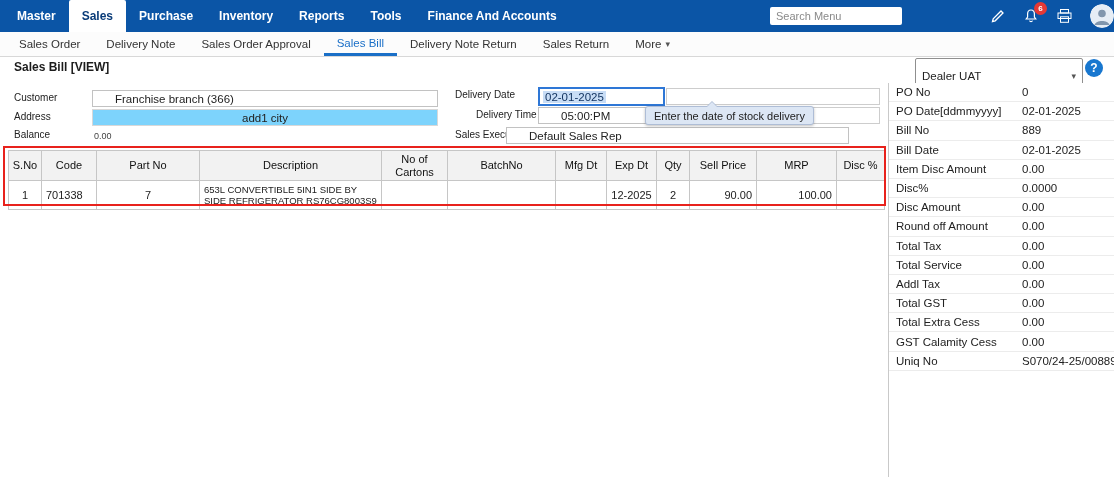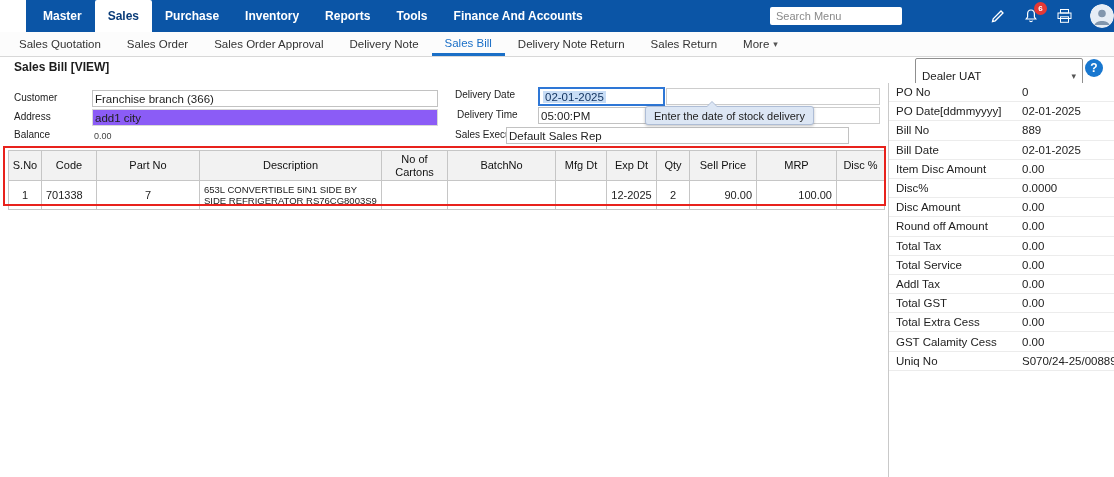--- a/index.html
+++ b/index.html
@@ -1,20 +1,20 @@
 <!DOCTYPE html>
 <html><head>
 <meta charset="utf-8">
 <style>
   * { margin:0; padding:0; box-sizing:border-box; }
   body { font-family:"Liberation Sans", sans-serif; background:#fff; }
   .screen { position:relative; width:1114px; height:477px; background:#fff; overflow:hidden; }
 
   
-  .topnav { position:absolute; top:0; left:0; right:0; height:32px; background:#0b55a6; display:flex; align-items:center; color:#fff;margin-left:26px; }
+  .topnav { position:absolute; top:0; left:0; right:0; height:32px; background:#0b55a6; display:flex; align-items:center; color:#fff; }
   .nav-items { display:flex; height:100%; align-items:stretch; padding-left:4px; }
   .nav-item { display:flex; align-items:center; padding:0 13px; font-size:12px; font-weight:bold; cursor:pointer; white-space:nowrap; }
   .nav-item.active { background:#ffffff; color:#0a3c79; border-radius:2px 2px 0 0; }
   .top-right { margin-left:auto; display:flex; align-items:center; padding-right:0; }
   .search-input { width:132px; height:18px; border:none; border-radius:2px; font-size:11px; padding:0 6px; font-family:inherit; color:#222; background:#fff; }
   .search-input::placeholder { color:#8a8a8a; }
   .top-icons { display:flex; align-items:center; gap:17px; margin-left:88px; }
   .ticon { display:inline-flex; position:relative; cursor:pointer; }
   .badge { position:absolute; top:-6px; right:-8px; background:#e53935; color:#fff; border-radius:50%; min-width:13px; height:13px; font-size:8px; line-height:13px; text-align:center; font-weight:bold; }
   .avatar { width:24px; height:24px; border-radius:50%; overflow:hidden; display:inline-flex; cursor:pointer; }
@@ -25,22 +25,22 @@
   .subnav-item.active { color:#1a6fc7; border-bottom:3px solid #1a6fc7; }
   .caret { font-size:9px; color:#555; margin-left:4px; }
 
   
   .page-title { position:absolute; left:14px; top:60px; font-size:12px; font-weight:bold; color:#1c1c1c; }
   .dealer-select { position:absolute; left:915px; top:58px; width:168px; height:35px; border:1px solid #8f8f8f; border-radius:2px; background:#fff; display:flex; align-items:center; justify-content:space-between; padding:0 6px; font-size:11.5px; color:#222; cursor:pointer; }
   .help-icon { position:absolute; left:1085px; top:59px; width:18px; height:18px; border-radius:50%; background:#1877cf; color:#fff; font-size:12px; font-weight:bold; display:flex; align-items:center; justify-content:center; cursor:pointer; }
 
   
   .lbl { position:absolute; font-size:10px; color:#222; white-space:nowrap; }
-  .inp { position:absolute; border:1px solid #c2c2c2; background:#fff; height:17px; font-size:11.5px; padding:0 2px; color:#222; font-family:inherit; }
-  .inp.disabled { background:#8b5cf6; border-color:#d8d8d8; }
+  .inp { position:absolute; border:1px solid #c2c2c2; background:#fff; height:17px; font-size:11.5px; padding:0 22px; color:#222; font-family:inherit; }
+  .inp.disabled { background:#7dd3fc; border-color:#d8d8d8;text-align:center; }
   .balance-val { position:absolute; left:94px; top:131px; font-size:9px; color:#444; }
   .date-field { position:absolute; left:538px; top:87px; width:127px; height:19px; border:2px solid #2e77d6; background:#fff; display:flex; align-items:center; padding:0 3px; font-size:11.5px; color:#10315e; }
   .date-field .sel { background:#c8ddf6; padding:0 2px; }
   .extra-box { position:absolute; border:1px solid #cdcdcd; background:#fff; }
 
   .tooltip { position:absolute; left:645px; top:106px; height:19px; background:#dce6f4; border:1px solid #aebdd6; border-radius:3px; box-shadow:0 1px 3px rgba(0,0,0,.25); font-size:11px; color:#222; display:flex; align-items:center; padding:0 8px; z-index:10; white-space:nowrap; }
   .tooltip::before { content:""; position:absolute; top:-6px; left:60px; border-left:6px solid transparent; border-right:6px solid transparent; border-bottom:6px solid #aebdd6; }
   .tooltip::after { content:""; position:absolute; top:-5px; left:61px; border-left:5px solid transparent; border-right:5px solid transparent; border-bottom:5px solid #dce6f4; }
 
   
@@ -100,24 +100,23 @@
               <circle cx="12" cy="12" r="12" fill="#e6edf5"></circle>
               <circle cx="12" cy="9.5" r="3.8" fill="#8196ad"></circle>
               <path d="M4.5 21 C6 15.8 18 15.8 19.5 21 Z" fill="#8196ad"></path>
             </svg>
         </span>
       </div>
     </div>
   </header>
 
   <nav class="subnav">
-    <div class="subnav-item">Sales Quotation</div>
     <div class="subnav-item">Sales Order</div>
+    <div class="subnav-item">Delivery Note</div>
     <div class="subnav-item">Sales Order Approval</div>
-    <div class="subnav-item">Delivery Note</div>
     <div class="subnav-item active">Sales Bill</div>
     <div class="subnav-item">Delivery Note Return</div>
     <div class="subnav-item">Sales Return</div>
     <div class="subnav-item">
       <span>More</span>
       <span class="caret">▾</span>
     </div>
   </nav>
 
   <div class="page-title">Sales Bill [VIEW]</div>
@@ -133,21 +132,21 @@
   <input class="inp disabled" style="left: 92px; top: 109px; width: 346px;" value="add1 city">
   <div class="lbl" style="left:14px; top:129px;">Balance</div>
   <div class="balance-val">0.00</div>
 
   <div class="lbl" style="left:455px; top:89px;">Delivery Date</div>
   <div class="date-field">
     <span class="sel">02-01-2025</span>
   </div>
   <div class="extra-box" style="left:666px; top:88px; width:214px; height:17px;"></div>
 
-  <div class="lbl" style="left:457px; top:109px;">Delivery Time</div>
+  <div class="lbl" style="left:476px; top:109px;">Delivery Time</div>
   <input class="inp" style="left: 538px; top: 107px; width: 127px;" value="05:00:PM">
   <div class="extra-box" style="left:666px; top:107px; width:214px; height:17px;"></div>
 
   <div class="lbl" style="left:455px; top:129px;">Sales Executive</div>
   <input class="inp" style="left: 506px; top: 127px; width: 343px;" value="Default Sales Rep">
 
   <div class="tooltip">Enter the date of stock delivery</div>
 
   <table class="items-table">
     <colgroup>

